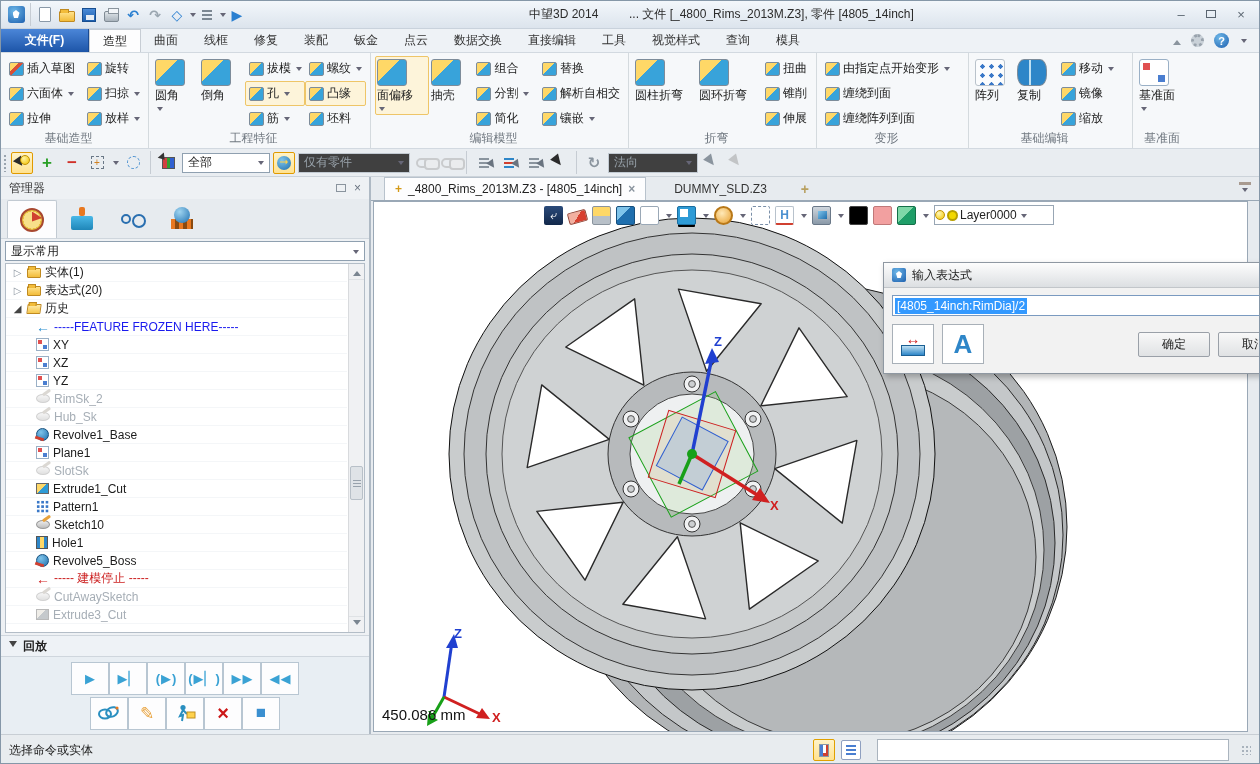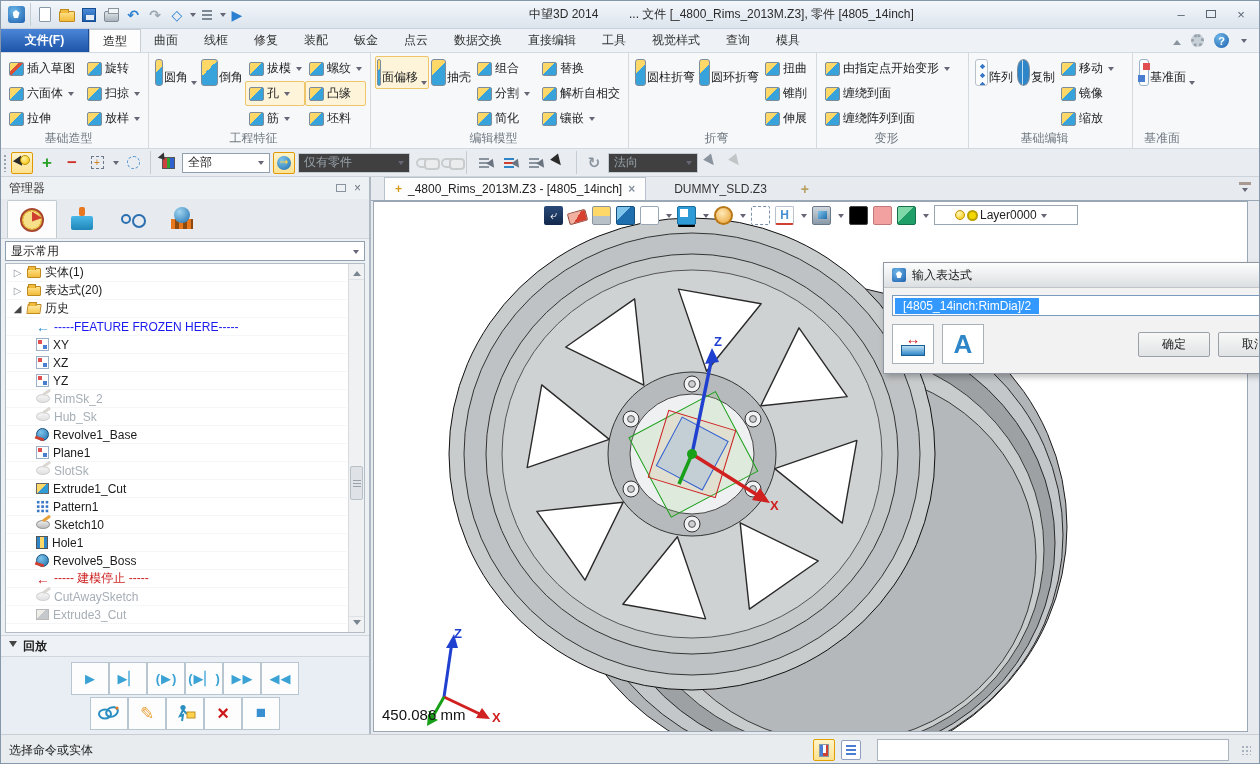--- a/index.html
+++ b/index.html
@@ -42,21 +42,21 @@
   .chev-up{width:0;height:0;border:4px solid transparent;border-bottom:5px solid #8a949e}
   .gear{width:13px;height:13px;border-radius:50%;border:3px dotted #98a2ac;background:#c9d1d8}
   .helpc{width:15px;height:15px;border-radius:50%;background:radial-gradient(circle at 35% 30%,#6db7e8,#1d5fae);color:#fff;font-weight:bold;font-size:11px;display:flex;align-items:center;justify-content:center}
 
   
   #ribbon{position:absolute;left:0;top:52px;width:100%;height:96px;background:#f6f8fa;border-bottom:1px solid #d2d9e0;display:flex}
   .rgroup{position:relative;border-right:1px solid #d4dade;padding:3px 4px 16px 4px;display:flex;align-items:flex-start}
   .rgroup .glabel{position:absolute;left:0;right:12px;bottom:1px;text-align:center;color:#707880;font-size:12px}
   .rcol{display:flex;flex-direction:column;justify-content:flex-start}
   .ritem{height:25px;display:flex;align-items:center;gap:3px;padding:0 3px;white-space:nowrap;border:1px solid transparent;border-radius:2px}
-  .rbig{width:52px;display:flex;flex-direction:row;align-items:flex-end;gap:1px;padding:2px 1px;border:1px solid transparent;border-radius:2px}
+  .rbig{width:52px;display:flex;flex-direction:column;align-items:flex-start;gap:1px;padding:2px 1px;border:1px solid transparent;border-radius:2px}
   .rbig .blabel{white-space:nowrap}
   .hl{background:#fdf4da;border:1px solid #eec568}
   .ric{width:15px;height:14px;background:linear-gradient(135deg,#ffd867 0 45%,#38a3da 45% 100%);border:1px solid #7d8c9a;border-radius:2px;flex:none}
   .ric.red{background:linear-gradient(135deg,#ffd867 0 35%,#d85038 35% 55%,#38a3da 55% 100%)}
   .ricb{width:30px;height:27px;background:linear-gradient(135deg,#ffd867 0 40%,#38a3da 40% 100%);border:1px solid #7d8c9a;border-radius:3px}
   .ricb.pat{background:#fbfcfd;border:1px solid #b9c2cb;background-image:radial-gradient(circle,#3a78c8 2px,transparent 2.3px);background-size:9px 9px;background-position:2px 2px}
   .ricb.copy{background:linear-gradient(90deg,#2e86c8 0 38%,#bfe0f2 38% 48%,#2e86c8 48% 100%);border-radius:7px/11px}
   .ricb.plane{background:#fff;border:1px solid #9ab0c6;position:relative}
   .ricb.plane::before{content:"";position:absolute;left:3px;top:3px;width:7px;height:7px;background:#e05050}
   .ricb.plane::after{content:"";position:absolute;right:3px;bottom:3px;width:7px;height:7px;background:#4a7ed0}
@@ -174,34 +174,34 @@
   .vt-view::after{content:"";position:absolute;left:2px;top:2px;width:8px;height:8px;background:#fff}
   .vt-view.activeview{box-shadow:0 3px 0 -1px #000}
   .vt-zoom{border-radius:50%;background:radial-gradient(circle at 40% 35%,#ffe9b8,#e8a030);border:2px solid #b87818}
   .vt-resize{background:#fff;border:1.5px dashed #7a8fa8;color:#2e86c8;font-size:10px;display:flex;align-items:center;justify-content:center}
   .vt-extent{background:#fff;border:1px solid #b8c2cc;color:#4a90d0;display:flex;align-items:center;justify-content:center;font-weight:bold;font-size:12px;border-bottom:2px solid #d04030}
   .vt-disp{background:linear-gradient(#cfd6dd,#8a99a8);border:1px solid #6a7888}
   .vt-disp::after{content:"";position:absolute;left:5px;top:4px;width:9px;height:8px;background:linear-gradient(135deg,#7fc4ea,#1f6fae)}
   .vt-black{background:#000;border:1px solid #444}
   .vt-pink{background:#f2a0a0;border:1px solid #c07878}
   .vt-green{background:linear-gradient(135deg,#7fd8a8 0 45%,#1f9e68 45% 100%);border:1px solid #147048}
-  .layercombo{height:20px;background:#fff;border:1px solid #98a6b4;display:flex;align-items:center;gap:2px;padding:0 20px;width:144px}
+  .layercombo{height:20px;background:#fff;border:1px solid #98a6b4;display:flex;align-items:center;gap:2px;padding:0 0;width:120px}
   .bulb{width:10px;height:10px;border-radius:50%;background:radial-gradient(circle at 35% 30%,#fff6b8,#f2c800);border:1px solid #c09000}
   .layerring{width:11px;height:11px;border-radius:50%;background:#f2d800;border:2px solid #b8a000}
 
   
   .dialog{position:absolute;left:512px;top:85px;width:416px;height:112px;background:#f2f2f2;border:1px solid #8f98a2;box-shadow:2px 3px 6px rgba(0,0,0,.25);z-index:9}
   .dlg-title{height:25px;background:linear-gradient(#fdfdfd,#dcdfe2);border-bottom:1px solid #c2c6ca;display:flex;align-items:center;gap:6px;padding:0 8px}
   .dlg-ico{width:14px;height:14px;border-radius:2px;background:radial-gradient(circle at 35% 30%,#6db7e8,#1d5fae);position:relative}
   .dlg-ico::after{content:"";position:absolute;left:4px;top:3px;width:6px;height:7px;background:#fff;clip-path:polygon(50% 0,100% 35%,78% 100%,22% 100%,0 35%)}
   .dlg-right{margin-left:auto;display:flex;gap:10px;align-items:center;color:#6a7480}
   .bubble{width:13px;height:9px;border:1.5px solid #8a949e;border-radius:2px;position:relative}
   .bubble::after{content:"";position:absolute;left:2px;bottom:-4px;border:3px solid transparent;border-top:4px solid #8a949e}
   .dlg-input{margin:7px 8px 0 8px;height:21px;background:#fff;border:1px solid #7a9ac0;display:flex;align-items:center;padding:0 2px;font-size:12px}
-  .selected-text{background:#3399ff;color:#fff;padding:1px 8px}
+  .selected-text{background:#3399ff;color:#fff;padding:1px 2px}
   .dlg-body{display:flex;align-items:center;padding:8px;gap:8px}
   .dlg-icbtn{width:42px;height:40px;background:#fff;border:1px solid #a8b0b8;display:flex;flex-direction:column;align-items:center;justify-content:center}
   .dim-arrow{color:#d02020;font-weight:bold;font-size:15px;line-height:12px}
   .dim-box{width:24px;height:11px;background:linear-gradient(#bfe0f2,#2e86c8);border:1px solid #1a5f94}
   .dlg-abtn{font-size:26px;font-weight:bold;color:#2e86c8;line-height:26px}
   .dlg-btns{margin-left:auto;display:flex;gap:8px}
   .pushbtn{width:72px;height:25px;background:linear-gradient(#f8f8f8,#e0e2e4);border:1px solid #9aa0a8;border-radius:2px;display:flex;align-items:center;justify-content:center}
 
   .scale-readout{position:absolute;left:8px;bottom:8px;font-size:15px;color:#111}
   .triadlab{position:absolute;font-size:13px;font-weight:bold}

